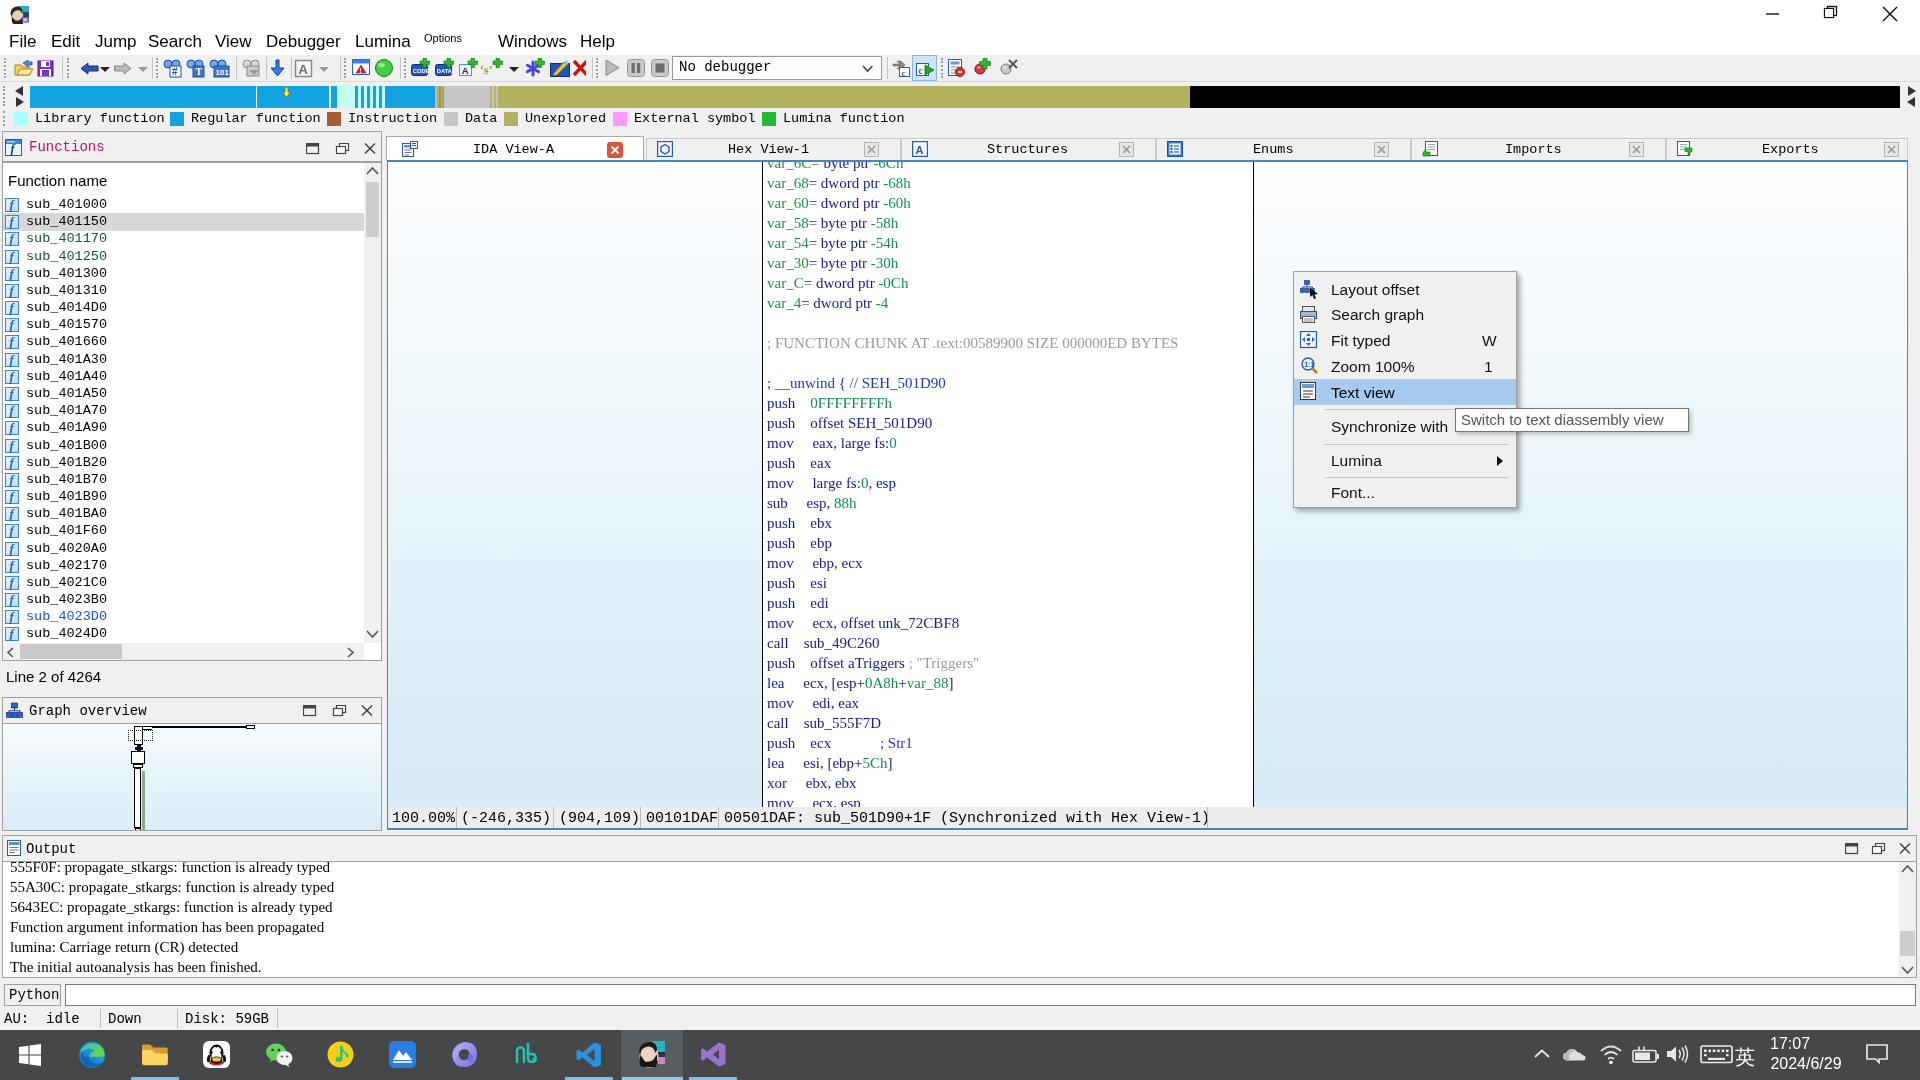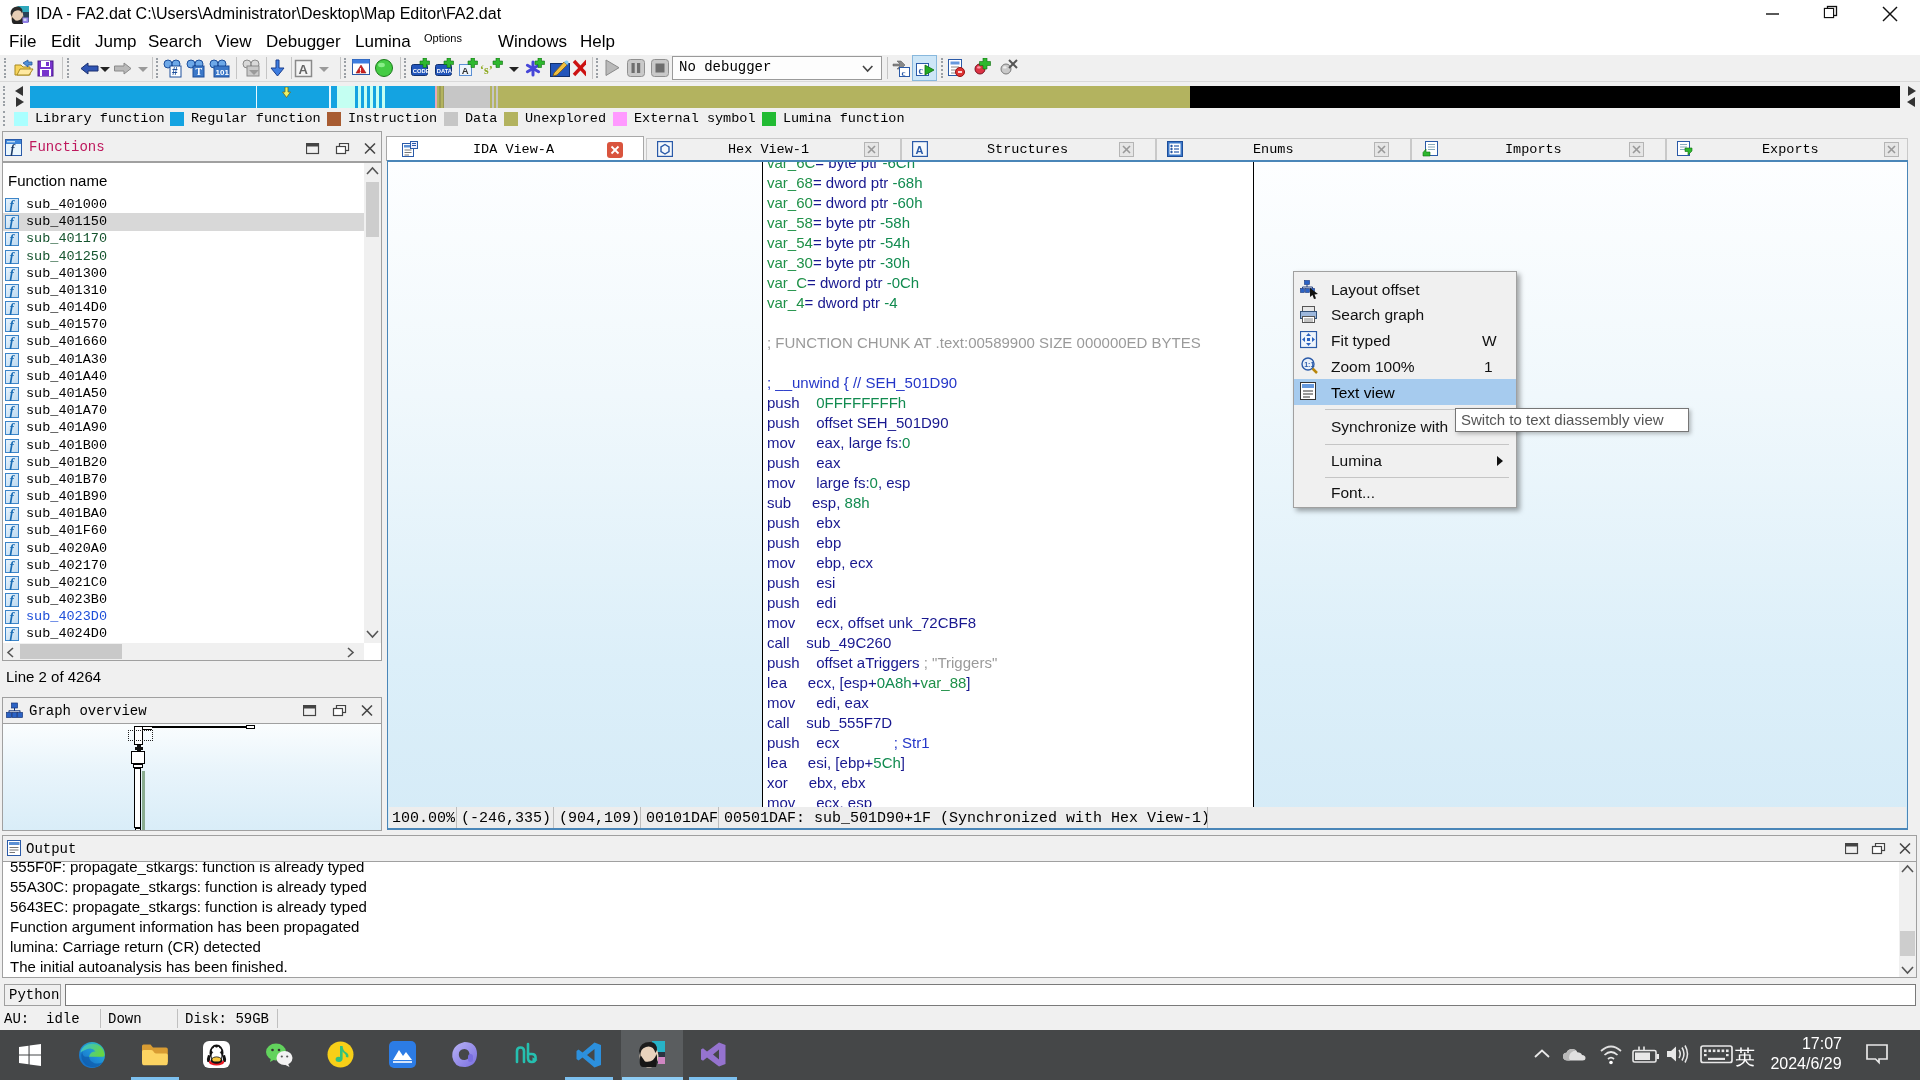--- a/index.html
+++ b/index.html
@@ -9,42 +9,41 @@
 .sans{font-family:"Liberation Sans",sans-serif}
 
 .grip{position:absolute;width:3px;border-left:2px dotted #9a9fa5;height:20px}
 .tsep{position:absolute;width:1px;background:#c5c5c5;height:22px}
 
 .nv{color:#18188f}
 .gr{color:#1f9148}
 .tl{color:#128b50}
 .gy{color:#9a9a9a}
 .bl{color:#2436c8}
-pre{font-family:Liberation Sans, sans-serif;font-size:15px;line-height:20px;color:#18188f}
+pre{font-family:Liberation Serif, serif;font-size:15px;line-height:20px;color:#18188f}
 .thumb{position:absolute;background:#cdcdcd}
 .ficon{position:absolute;width:14px;height:14px;background:linear-gradient(135deg,#e8f3fc 0%,#bcd9f0 100%);border:1px solid #3d85c8}
 .ficon::after{content:"f";position:absolute;left:3.5px;top:-2px;font-family:"Liberation Serif",serif;font-style:italic;font-weight:bold;font-size:13px;color:#1a6db5}
 </style></head>
 <body>
 <div id="s">
 
 <div class="abs" style="left:0;top:0;width:1920px;height:28px;background:#ffffff"></div>
 <div class="abs" id="appicon" style="left:10px;top:5px;width:19px;height:19px">
 <svg width="19" height="19">
 <rect x="0" y="0" width="19" height="19" fill="#ffffff"></rect>
 <rect x="7.5" y="1" width="11.5" height="11" fill="#2fa8bc"></rect>
 <rect x="9" y="7" width="10" height="10" fill="#274358"></rect>
 <ellipse cx="7" cy="11" rx="6.3" ry="7.8" fill="#e6cdb5"></ellipse>
 <path d="M0.5 9 Q0.5 2 7 1.5 Q12 1.5 12.5 6 L12 8.5 Q10.5 4.5 6.5 5.5 Q2 6.5 2 12 Z" fill="#2b2b2b"></path>
 <path d="M2 12 Q1 19 4 19 L13 19 Q13.5 15 12.5 11 Q11 16.5 5.5 15.5 Z" fill="#242424"></path>
 <rect x="12.5" y="12.5" width="6" height="5.5" fill="#9181e8"></rect>
 <rect x="13.5" y="13.5" width="3" height="2.5" fill="#cdd6f4"></rect>
 </svg>
 </div>
-<div class="abs" style="left:36px;top:5px;font-size:16px;color:#000">IDA - FA2.dat C:\Users\Administrator\Desktop\Map Editor\FA2.dat</div>
 <svg class="abs" style="left:1759px;top:3px" width="150" height="22">
 <line x1="7" y1="11" x2="20" y2="11" stroke="#111" stroke-width="1.4"></line>
 <rect x="65.5" y="5.5" width="9" height="9" fill="none" stroke="#111" stroke-width="1.3"></rect>
 <rect x="68.5" y="3.5" width="9" height="9" fill="none" stroke="#111" stroke-width="1.3"></rect>
 <rect x="66" y="6" width="8" height="8" fill="#fff"></rect>
 <line x1="124" y1="4" x2="138" y2="18" stroke="#111" stroke-width="1.4"></line>
 <line x1="138" y1="4" x2="124" y2="18" stroke="#111" stroke-width="1.4"></line>
 </svg>
 
 <div class="abs" style="left:0;top:28px;width:1920px;height:27px;background:#ffffff"></div>
@@ -872,20 +871,20 @@
           <rect x="12.8" y="4.5" width="2.6" height="2.6"></rect>
           <rect x="17.2" y="4.5" width="2.6" height="2.6"></rect>
           <rect x="21.6" y="4.5" width="2.6" height="2.6"></rect>
           <rect x="26" y="4.5" width="2.6" height="2.6"></rect>
  <rect x="4" y="9" width="2.6" height="2.2"></rect>
           <rect x="26" y="9" width="2.6" height="2.2"></rect>
  <rect x="8" y="12.8" width="17" height="2.2"></rect>
         </g>
 </svg>
 <div class="abs" style="left:1735px;top:1044px;transform:translateY(-1030px);font-size:20px;color:#ffffff;font-family:'Liberation Sans',sans-serif">英</div>
-<div class="abs" style="left:1770px;top:1035px;transform:translateY(-1030px);width:72px;text-align:right;font-size:16px;color:#ffffff">17:07</div>
+<div class="abs" style="left:1770px;top:1035px;transform:translateY(-1030px);width:72px;text-align:left;font-size:16px;color:#ffffff">17:07</div>
 <div class="abs" style="left:1768px;top:1055px;transform:translateY(-1030px);width:76px;text-align:center;font-size:16px;color:#ffffff">2024/6/29</div>
 <svg class="abs" style="left:1865px;top:1043px;transform:translateY(-1030px)" width="24" height="22">
  <path d="M2 2 L22 2 L22 16 L14 16 L14 19.5 L10.5 16 L2 16 Z" fill="none" stroke="#e8e8e8" stroke-width="1.7"></path>
 </svg>
 </div>
 
 </div>
 
 </body></html>

